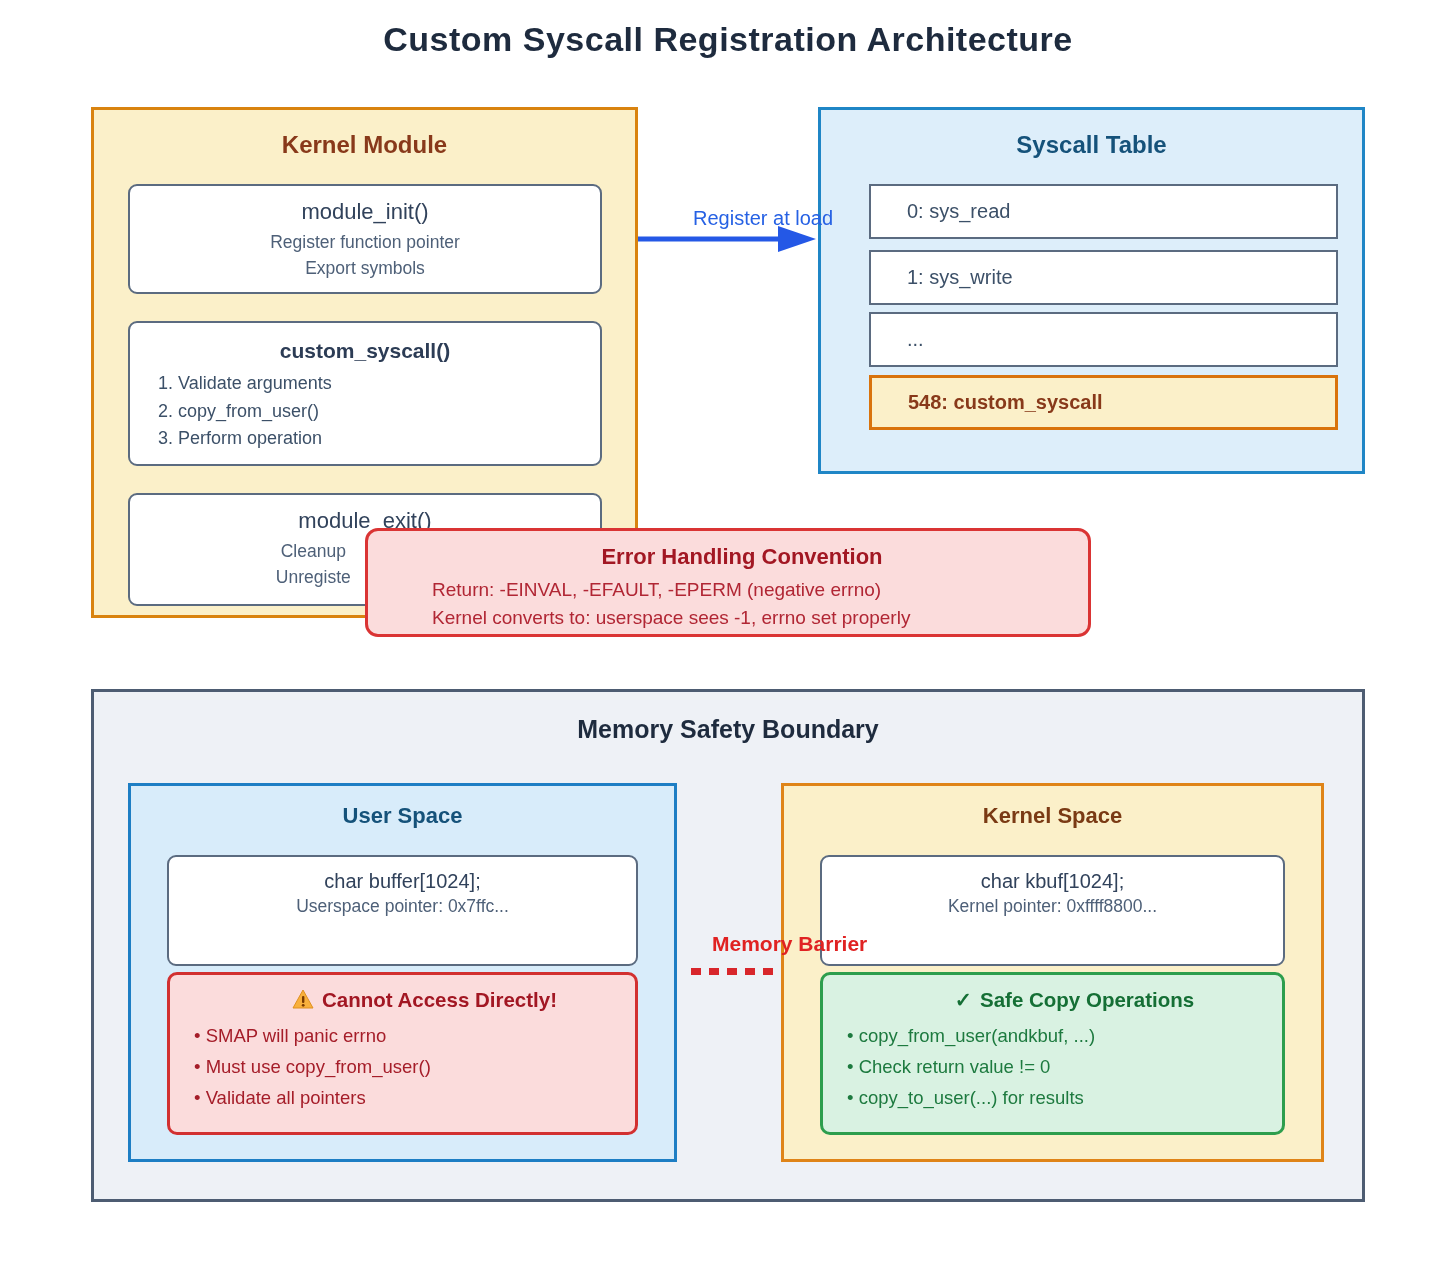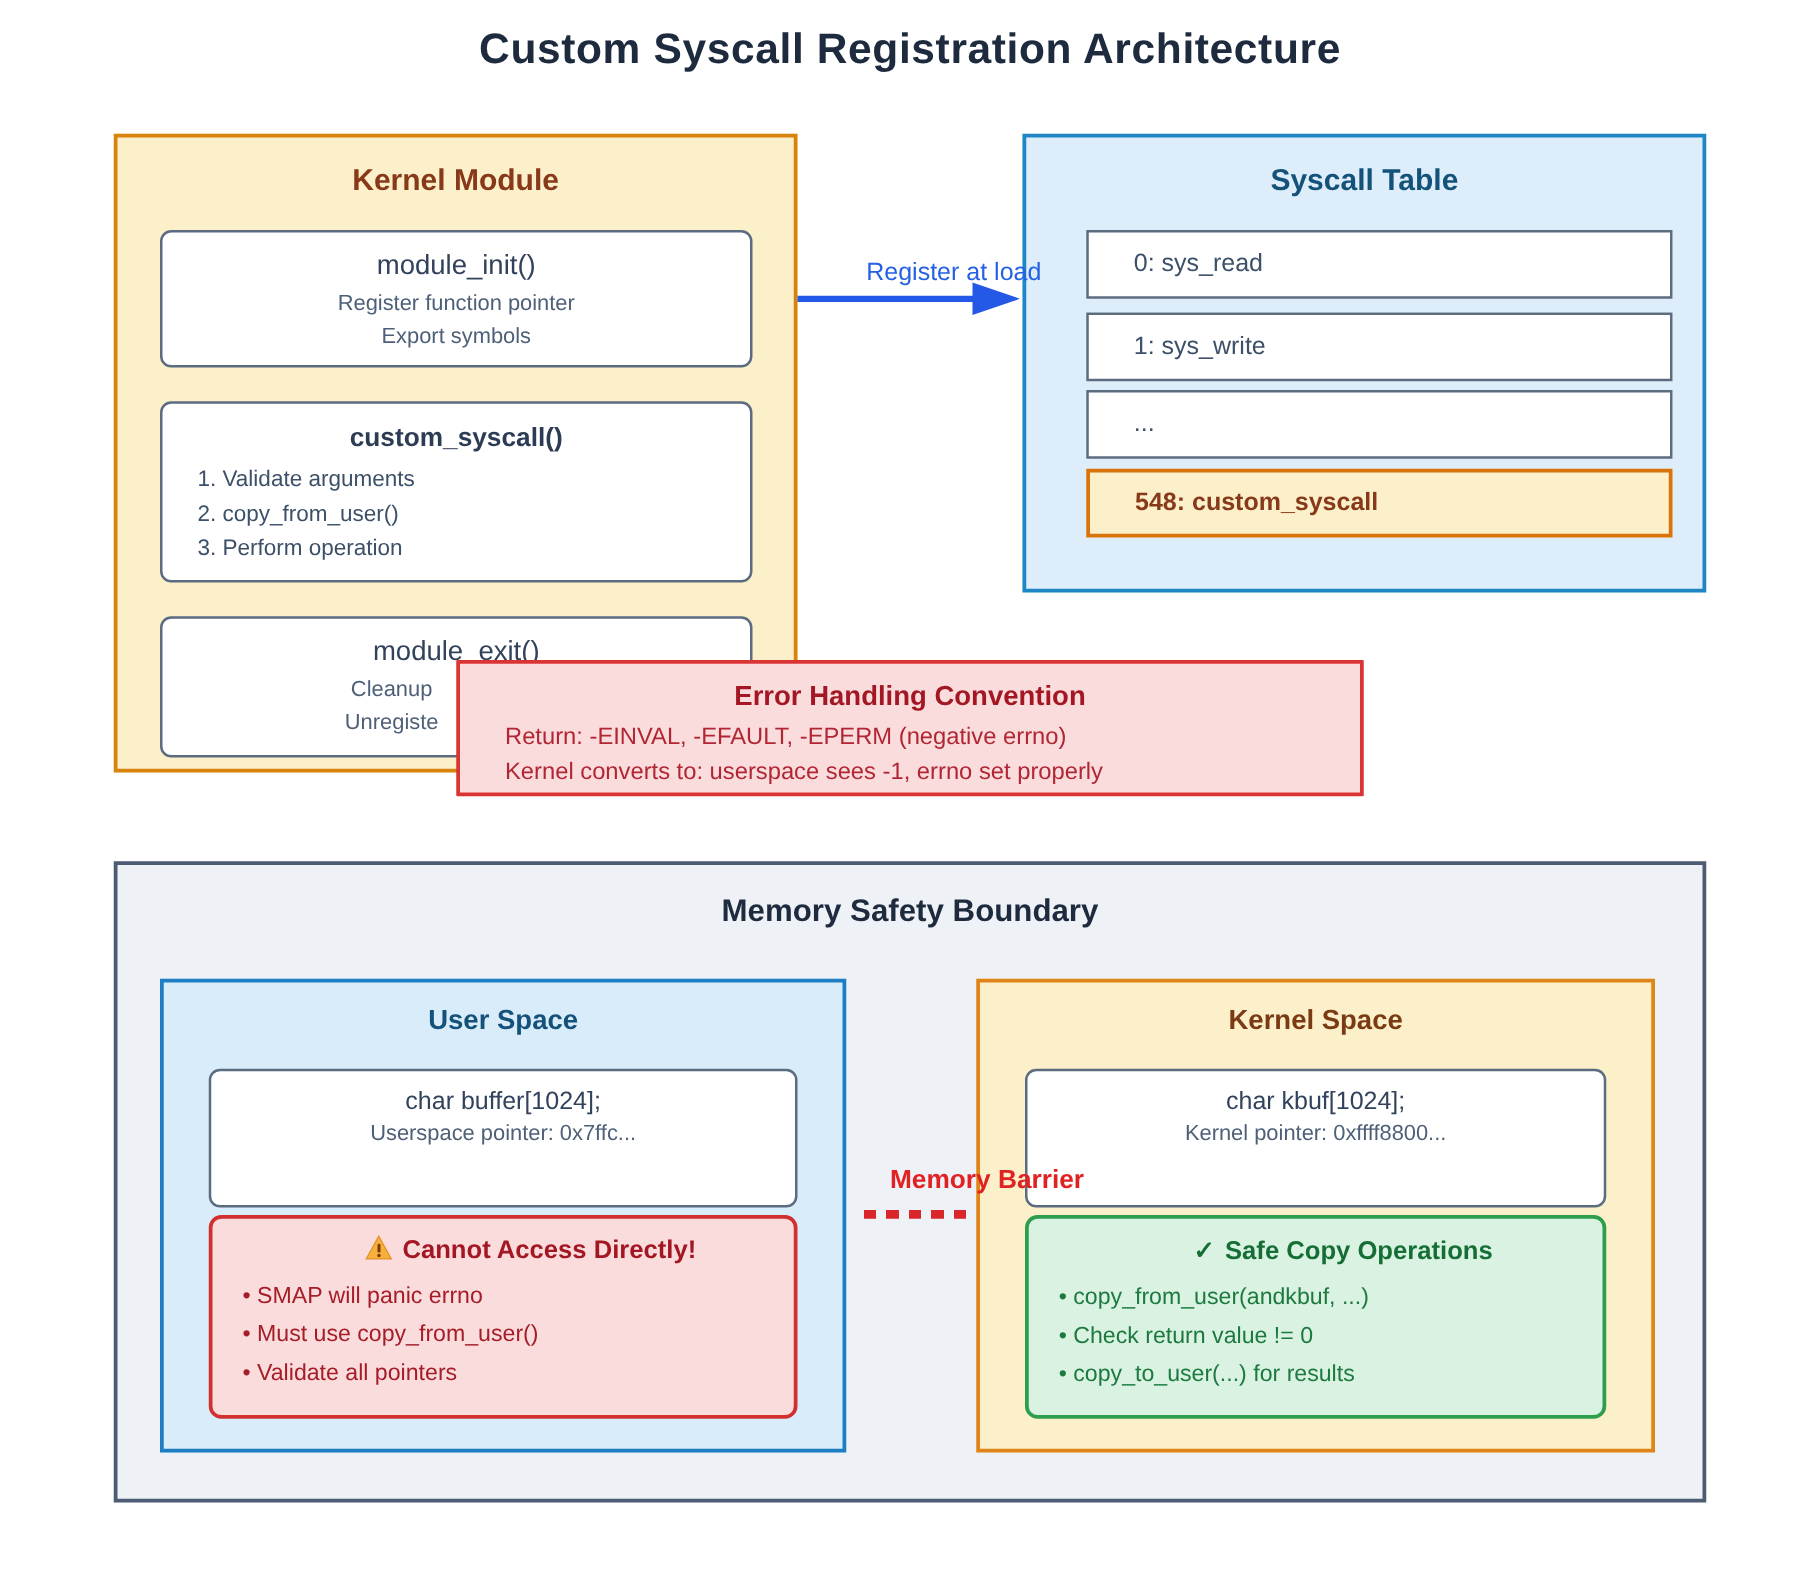--- a/index.html
+++ b/index.html
@@ -54,21 +54,21 @@
   .st-row-1 { top:140px; }
   .st-row-2 { top:202px; }
   .st-row-hl {
     top:265px; background:#fbf0c9; border:3px solid #d9730c;
     font-weight:bold; color:#88391a;
   }
 
   
   .error-box {
     position:absolute; left:365px; top:528px; width:726px; height:109px;
-    background:#fbdcdc; border:3px solid #da3434; border-radius:1px; z-index:6;
+    background:#fbdcdc; border:3px solid #da3434; border-radius:13px; z-index:6;padding-left:28px;
   }
   .eb-title { margin-top:13px; text-align:center; font-size:22px; font-weight:bold; color:#a21723; }
   .eb-line { padding-left:36px; font-size:19px; color:#b12634; line-height:28px; }
   .eb-lines { margin-top:6px; }
 
   
   .memory-boundary {
     position:absolute; left:91px; top:689px; width:1274px; height:513px;
     background:#eef1f6; border:3px solid #4d5c72;
   }

